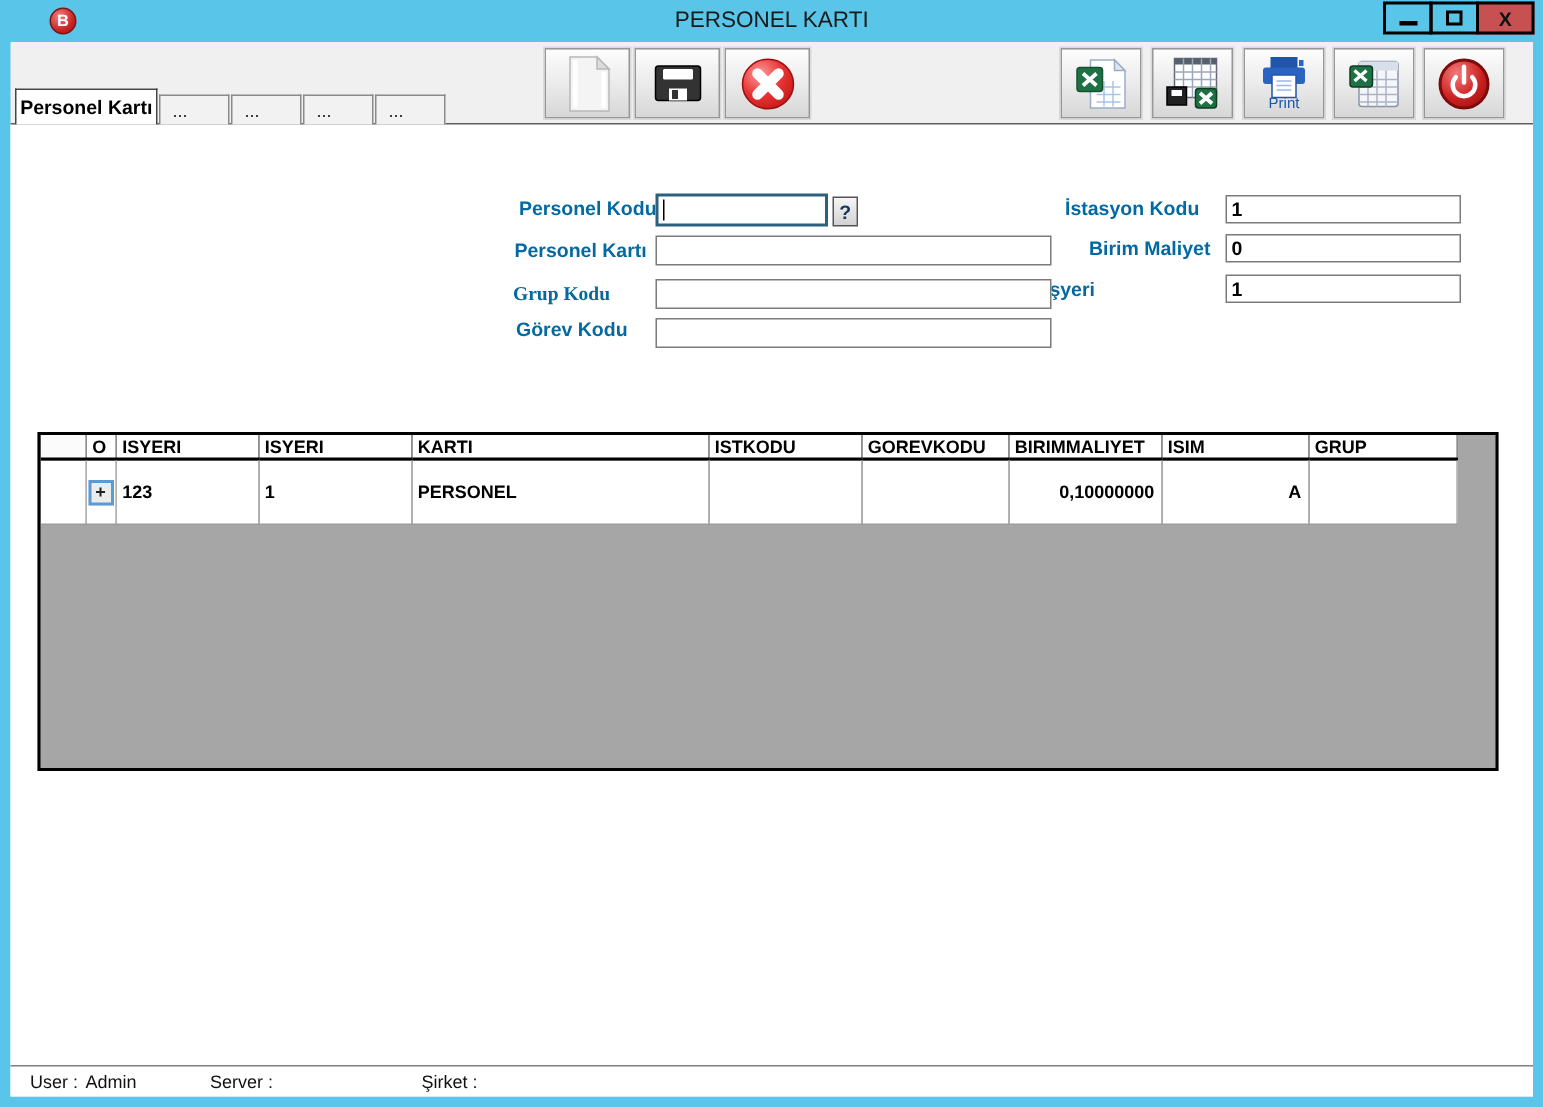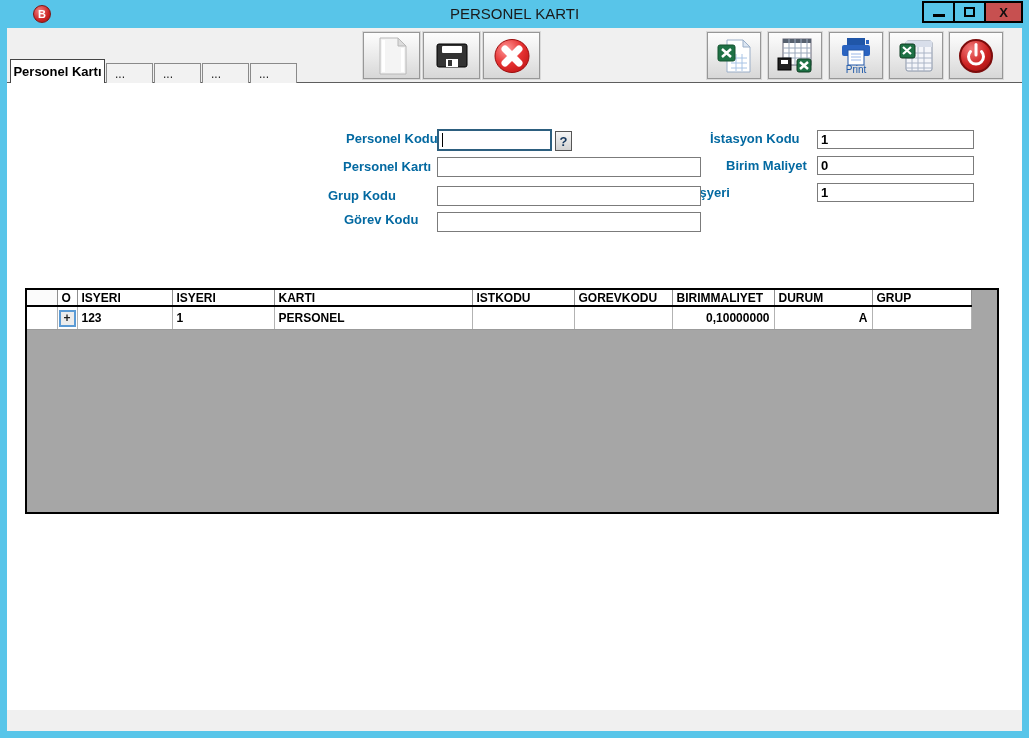--- a/index.html
+++ b/index.html
@@ -27,21 +27,21 @@
   .print-label{font-size:10px;color:#1c57a8;line-height:10px;margin-top:-2px;}
   
   .tabstrip{position:absolute;left:3px;top:31px;height:24px;display:flex;align-items:flex-end;z-index:3;}
   .tab{border:1px solid #8a8a8a;border-bottom:none;background:#f2f2f2;height:20px;width:47px;
     display:flex;align-items:center;padding-left:8px;font-size:12px;color:#222;margin-left:1px;}
   .tab.active{width:95px;height:24px;background:#fff;border:1px solid #454545;border-bottom:none;
     font-weight:bold;font-size:13px;color:#000;justify-content:center;padding-left:0;margin-left:0;}
   
   .content{position:absolute;left:0;right:0;top:54px;bottom:21px;background:#fff;border-top:1px solid #5e5e5e;z-index:1;}
   .flabel{position:absolute;font-weight:bold;font-size:13px;color:#0369a1;white-space:nowrap;z-index:2;}
-  #lab-pkodu{left:339px;top:103px;} #lab-pismi{left:336px;top:131px;} #lab-grup{left:321px;top:160px;} #lab-gorev{left:337px;top:184px;}
+  #lab-pkodu{left:339px;top:103px;} #lab-pismi{left:336px;top:131px;} #lab-grup{left:335px;top:160px;font-family:Liberation Serif, serif;} #lab-gorev{left:337px;top:184px;}
   #lab-ist{left:703px;top:103px;} #lab-birim{left:719px;top:130px;} #lab-isyeri{left:689px;top:157px;}
   .inp{position:absolute;border:1px solid #7b7b7b;background:#fff;font-family:"Liberation Sans",sans-serif;
     font-weight:bold;font-size:13px;padding:0 3px;z-index:2;color:#000;}
   #inp-pkodu{left:430px;top:101px;width:115px;height:22px;border:2px solid #2d5f7f;}
   #inp-pismi{left:430px;top:129px;width:264px;height:20px;}
   #inp-grup{left:430px;top:158px;width:264px;height:20px;}
   #inp-gorev{left:430px;top:184px;width:264px;height:20px;}
   #inp-ist{left:810px;top:102px;width:157px;height:19px;}
   #inp-birim{left:810px;top:128px;width:157px;height:19px;}
   #inp-isyeri{left:810px;top:155px;width:157px;height:19px;}
@@ -49,21 +49,21 @@
   #btn-help{position:absolute;left:548px;top:103px;width:17px;height:20px;border:1px solid #555;
     background:linear-gradient(#f6f6f6,#d2d2d2);font-weight:bold;font-size:13px;color:#14365c;
     display:flex;align-items:center;justify-content:center;z-index:2;}
   
   #grid{position:absolute;left:18px;top:260px;width:974px;height:226px;border:2px solid #000;background:#a6a6a6;z-index:2;overflow:hidden;}
   #grid table{border-collapse:collapse;table-layout:fixed;width:944px;}
   #grid th{background:#fff;border-right:1px solid #8f8f8f;border-bottom:2px solid #000;
     font-weight:bold;font-size:12px;height:16px;text-align:left;padding:0 4px;overflow:hidden;white-space:nowrap;}
   #grid th.sel{background:#fbfbfb;}
   #grid td{background:#fff;border-right:1px solid #b3b3b3;border-bottom:1px solid #9b9b9b;
-    font-weight:bold;font-size:12px;height:20px;padding:4px 4px;overflow:hidden;white-space:nowrap;color:#000;}
+    font-weight:bold;font-size:12px;height:20px;padding:14px 4px;overflow:hidden;white-space:nowrap;color:#000;}
   #grid td.right{text-align:right;}
   #grid td.o{padding:1px;}
   .plusbtn{width:100%;height:17px;border:2px solid #5b9bd5;background:#ececec;
     display:flex;align-items:center;justify-content:center;font-weight:bold;font-size:12px;color:#222;}
   
   #statusbar{position:absolute;left:0;right:0;bottom:0;height:21px;background:#fff;border-top:1px solid #7f7f7f;font-size:12px;color:#111;z-index:2;}
   #statusbar span{position:absolute;top:3px;white-space:nowrap;}
   #st-user-label{left:13px;} #st-user-value{left:50px;} #st-server-label{left:133px;} #st-server-value{left:183px;}
   #st-company-label{left:274px;} #st-company-value{left:324px;}
 </style>
@@ -219,21 +219,21 @@
         <thead>
           <tr>
             <th class="sel"></th>
             <th>O</th>
             <th>ISYERI</th>
             <th>ISYERI</th>
             <th>KARTI</th>
             <th>ISTKODU</th>
             <th>GOREVKODU</th>
             <th>BIRIMMALIYET</th>
-            <th>DURUM</th>
+            <th>ISIM</th>
             <th>GRUP</th>
           </tr>
         </thead>
         <tbody>
           <tr>
             <td class="sel"></td>
             <td class="o">
               <div class="plusbtn">+</div>
             </td>
             <td>123</td>
@@ -242,15 +242,23 @@
             <td></td>
             <td></td>
             <td class="right">0,10000000</td>
             <td class="right">A</td>
             <td></td>
           </tr>
         </tbody>
       </table>
     </div>
 
+    <div id="statusbar">
+      <span id="st-user-label">User :</span>
+      <span id="st-user-value">Admin</span>
+      <span id="st-server-label">Server :</span>
+      <span id="st-server-value"></span>
+      <span id="st-company-label">Şirket :</span>
+      <span id="st-company-value"></span>
+    </div>
 
   </div>
 </div>
 
 </body></html>

